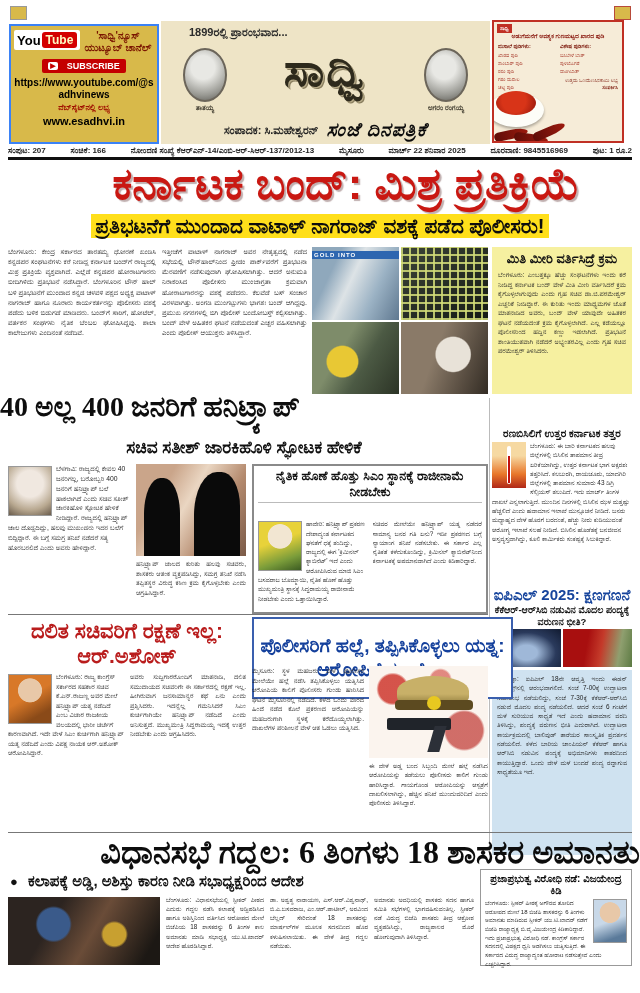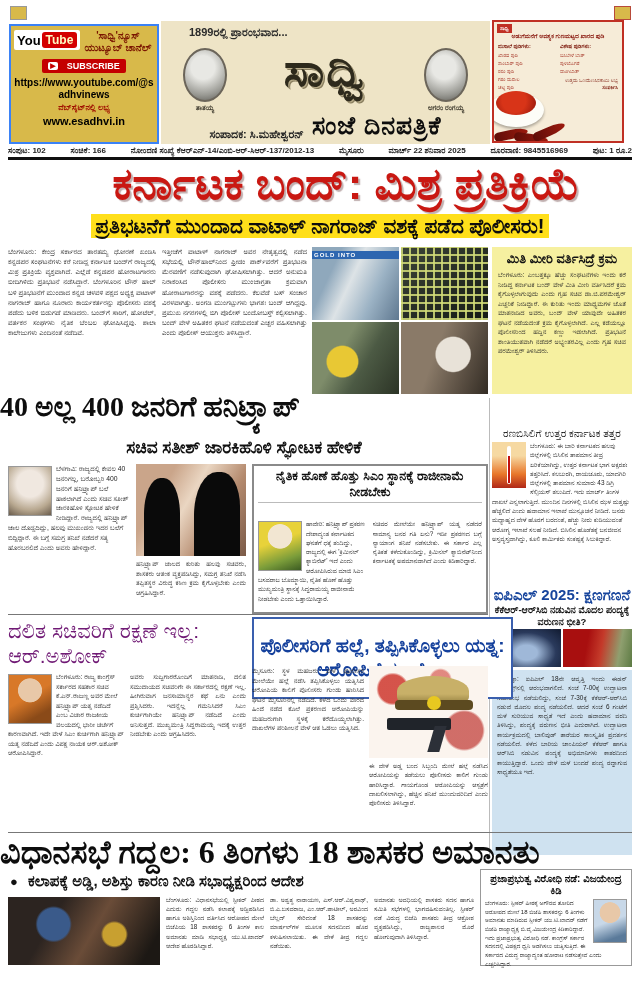--- a/index.html
+++ b/index.html
@@ -35,23 +35,23 @@
             border:2px solid #6b655a;box-sizing:border-box;}
   .p-left{left:22px;top:27px;}
   .p-right{right:22px;top:27px;}
   .p-label{position:absolute;font-size:7px;font-weight:bold;color:#3a362a;width:60px;text-align:center;}
   .pl-left{left:14px;top:83px;}
   .pl-right{right:14px;top:83px;}
   .mast-logo{position:absolute;left:74px;top:22px;width:180px;text-align:center;
              font-size:46px;font-weight:bold;color:#2e2a1c;
              text-shadow:1px 1px 0 #b9ad8a,2px 2px 0 #8a7f60;letter-spacing:2px;}
   .mast-bottom{position:absolute;left:0;bottom:3px;width:100%;display:flex;justify-content:center;
-               align-items:flex-end;gap:8px;}
+               align-items:center;gap:8px;}
   .mast-editor{font-size:11px;font-weight:bold;color:#222;}
-  .mast-name{font-size:25px;font-weight:bold;color:#0d0d0d;letter-spacing:1px;}
+  .mast-name{font-size:19px;font-weight:bold;color:#0d0d0d;letter-spacing:1px;font-style:italic;}
 
   
   .ad-box{left:492px;top:20px;width:132px;height:123px;border:2px solid #c03024;background:#f6ecd8;
           box-sizing:border-box;padding:3px 4px;overflow:hidden;}
   .ad-brand{position:absolute;left:3px;top:2px;background:#c03024;color:#fff;font-size:5px;
             font-weight:bold;padding:1px 3px;}
   .ad-title{font-size:6px;color:#8a1a10;font-weight:bold;text-align:center;margin-top:8px;line-height:1.3;}
   .ad-cols{display:flex;justify-content:space-between;margin-top:2px;}
   .ad-col{width:58px;}
   .ad-col-title{font-size:5.5px;color:#7a1508;font-weight:bold;margin-bottom:1px;}
@@ -120,39 +120,39 @@
                border-bottom:1px solid #bbb;padding-bottom:2px;margin-bottom:16px;}
   .ht-box-cols{display:flex;gap:5px;}
   .ht-box-col{width:50%;font-size:6.4px;height:108px;}
   .pic-bommai{background:radial-gradient(circle at 50% 30%,#f2e6d2 0 30%,transparent 32%),
               linear-gradient(160deg,#e8d23a 0 40%,#7a9c3a 75%,#3c5c22);}
 
   
   .vr-rail{left:489px;top:398px;width:1px;height:457px;background:#bbb;}
   .brief-title{left:492px;top:397px;width:140px;height:26px;background:#40646a;color:#fff;
                font-size:15px;font-weight:bold;text-align:center;line-height:26px;}
-  .heat-head{left:492px;top:427px;width:140px;text-align:center;font-size:10.5px;font-weight:normal;color:#111;}
+  .heat-head{left:492px;top:427px;width:140px;text-align:center;font-size:10.5px;font-weight:bold;color:#111;}
   .heat-body{left:492px;top:441px;width:140px;height:143px;font-size:6.4px;}
   .thermo{width:34px;height:46px;float:left;margin:1px 4px 2px 0;position:relative;
           background:linear-gradient(180deg,#f6d9a2 0 30%,#e8762a 70%,#b02818);}
   .thermo .tube{position:absolute;left:15px;top:4px;width:4px;height:38px;background:#fff;border-radius:2px;}
   .thermo .merc{position:absolute;left:16px;top:14px;width:2px;height:27px;background:#c01010;}
   .ipl-head{left:492px;top:586px;width:140px;text-align:center;font-size:15px;font-weight:bold;color:#16449c;}
   .ipl-sub{left:492px;top:604px;width:140px;text-align:center;font-size:9.5px;font-weight:bold;
            color:#111;line-height:1.25;}
   .ipl-photos{left:492px;top:629px;width:140px;height:38px;display:flex;gap:2px;}
   .ph-stadium{width:69px;height:38px;background:radial-gradient(ellipse at 50% 62%,#9fb8d8 0 22%,#2a3a5c 60%,#101a30);}
   .ph-rcb{width:69px;height:38px;background:linear-gradient(100deg,#a80f0f 0 35%,#c43a2a 55%,#8f9f6f 80%,#5c7a43);}
   .ipl-body{left:492px;top:670px;width:140px;height:185px;background:#cfe2f0;box-sizing:border-box;
             padding:4px 5px;font-size:6.4px;}
 
   
   .hr-mid{left:8px;top:614px;width:480px;height:1px;background:#777;}
-  .dalit-head{left:8px;top:618px;width:238px;text-align:left;font-size:21px;font-weight:normal;
-              color:#701a75;line-height:1.2;}
+  .dalit-head{left:8px;top:618px;width:238px;text-align:center;font-size:21px;font-weight:bold;
+              color:#b91c1c;line-height:1.2;}
   .dalit-cols{left:8px;top:672px;width:238px;height:158px;display:flex;gap:6px;}
   .dalit-col{width:50%;font-size:6.6px;}
   .pic-ashok{background:radial-gradient(circle at 50% 32%,#e8c8a8 0 30%,transparent 32%),
              linear-gradient(150deg,#d87828 0 45%,#8a4a18 80%);}
 
   
   .police-headbox{left:252px;top:617px;width:261px;border:2px solid #3a5fae;box-sizing:border-box;
                   padding:15px 4px;text-align:center;font-size:19px;font-weight:bold;color:#14409c;
                   line-height:1.25;background:#fff;}
   .police-body{left:252px;top:666px;width:236px;height:164px;display:flex;gap:5px;}
@@ -165,21 +165,21 @@
   .cap{position:absolute;left:28px;top:10px;width:72px;height:30px;border-radius:50% 50% 30% 30%;
        background:linear-gradient(180deg,#c8b068 0 60%,#8a7638);}
   .cap-band{position:absolute;left:26px;top:34px;width:78px;height:10px;background:#5c4a20;border-radius:4px;}
   .cap-badge{position:absolute;left:58px;top:30px;width:14px;height:14px;border-radius:50%;background:#e8c820;}
   .gun{position:absolute;left:18px;top:52px;width:64px;height:12px;background:#20242a;border-radius:2px;}
   .gun-grip{position:absolute;left:62px;top:60px;width:12px;height:26px;background:#2c3038;transform:skewX(-16deg);}
   .police-colB-txt{font-size:6.4px;margin-top:3px;height:62px;}
 
   
   .hr-bot{left:8px;top:832px;width:624px;height:1px;background:#777;}
-  .asm-headline{top:834px;left:0;width:640px;text-align:left;font-size:32px;font-weight:bold;
+  .asm-headline{top:834px;left:0;width:640px;text-align:right;font-size:32px;font-weight:bold;
                 color:#0d0d0d;font-family:"Liberation Serif","Liberation Sans",serif;}
   .asm-sub{top:872px;left:10px;width:462px;font-size:15px;font-weight:bold;color:#111;}
   .asm-bullet{font-size:13px;margin-right:6px;}
   .asm-box{left:480px;top:869px;width:152px;height:97px;border:1px solid #999;box-sizing:border-box;
            padding:3px 4px;}
   .asm-box-head{font-size:10px;font-weight:bold;text-align:center;color:#0d0d0d;margin-bottom:2px;}
   .asm-box-body{font-size:6px;height:72px;}
   .pic-vijay{width:34px;height:44px;float:right;margin:0 0 2px 3px;border:1px solid #999;box-sizing:border-box;
              background:radial-gradient(circle at 50% 30%,#e8c8a8 0 30%,transparent 32%),
              linear-gradient(160deg,#c8d8e8 0 50%,#5a7a9a 85%);}
@@ -254,21 +254,21 @@
     <div class="ad-chili">
       <div class="bowl"></div>
       <div class="powder"></div>
       <div class="chili c1"></div>
       <div class="chili c2"></div>
       <div class="chili c3"></div>
     </div>
   </div>
 
   <div class="abs folio">
-    <span>ಸಂಪುಟ: 102</span>
+    <span>ಸಂಪುಟ: 207</span>
     <span>ಸಂಚಿಕೆ: 166</span>
     <span>ನೋಂದಣಿ ಸಂಖ್ಯೆ ಕೆಆರ್‌ಎನ್-14/ಎಂಬಿ-ಆರ್-ಸಿಆರ್-137/2012-13</span>
     <span>ಮೈಸೂರು</span>
     <span>ಮಾರ್ಚ್ 22 ಶನಿವಾರ 2025</span>
     <span>ದೂರವಾಣಿ: 9845516969</span>
     <span>ಪುಟ: 1 ರೂ.2</span>
   </div>
   <div class="abs rule-top"></div>
 
   <div class="abs lead-headline">ಕರ್ನಾಟಕ ಬಂದ್: ಮಿಶ್ರ ಪ್ರತಿಕ್ರಿಯೆ</div>

